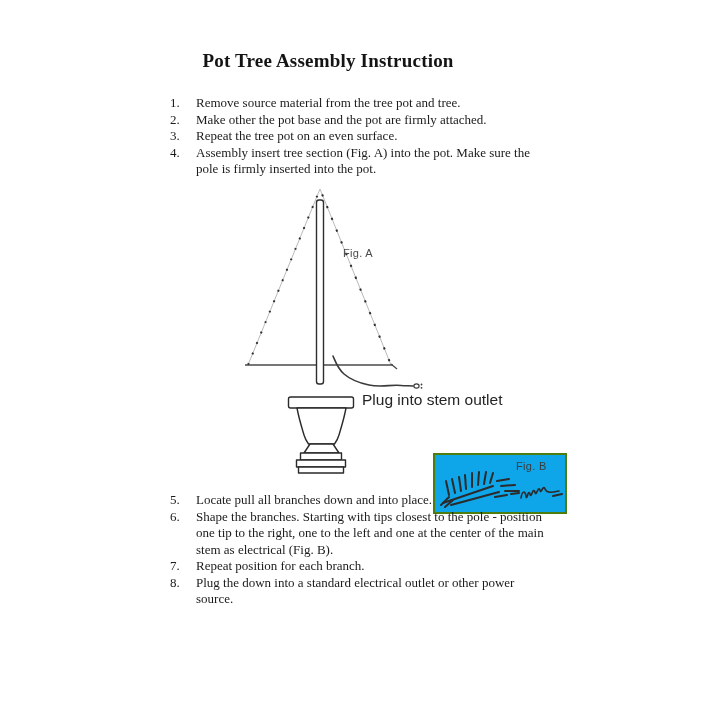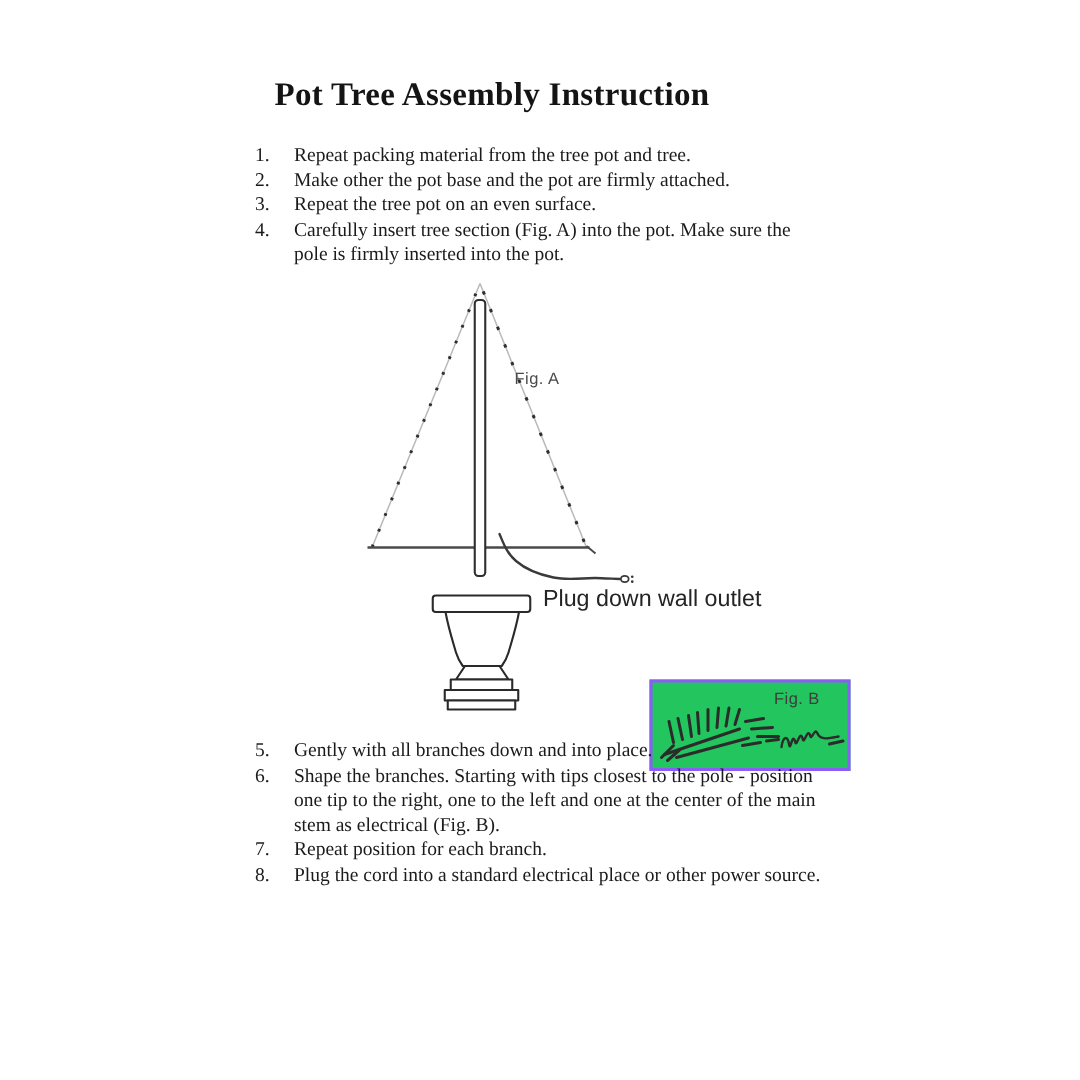--- a/index.html
+++ b/index.html
@@ -2,21 +2,21 @@
 <html><head>
 <meta charset="utf-8">
 <style>
   html,body { margin:0; padding:0; background:#ffffff; }
   .page {
     position:relative; width:720px; height:720px; background:#ffffff;
     overflow:hidden; font-family:"Liberation Serif", serif;
   }
   .title {
     position:absolute; top:50px; left:0; width:656px; margin:0;
-    text-align:center; font-size:22px; font-weight:700; color:#141414;
+    text-align:center; font-size:19px; font-weight:700; color:#141414;
     letter-spacing:0.2px; font-family:"Liberation Serif", serif;
   }
   .steps {
     position:absolute; left:170px; width:382px;
     font-size:13px; line-height:16.5px; color:#1b1b1b;
   }
   .steps-a { top:95px; }
   .steps-b { top:492px; }
   .step { display:grid; grid-template-columns:26px 352px; }
   .step .num { text-align:left; }
@@ -24,51 +24,51 @@
   .figa-label {
     position:absolute; left:343px; top:247px;
     font:11px/13px "Liberation Sans", sans-serif; color:#4a4a4a; letter-spacing:0.3px;
   }
   .callout {
     position:absolute; left:362px; top:391px;
     font:15.5px/18px "Liberation Sans", sans-serif; color:#242424;
   }
   .figb-box {
     position:absolute; left:433px; top:453px; width:134px; height:61px;
-    border:2px solid #8b5cf6; box-sizing:border-box; background:#22c55e;text-align:right;
+    border:2px solid #4d7c0f; box-sizing:border-box; background:#0ea5e9;text-align:right;
   }
   .figb-label {
     position:absolute; left:81px; top:5px;
     font:11px/13px "Liberation Sans", sans-serif; color:#3d3d3d; letter-spacing:0.3px;
   }
   .figb-sketch { position:absolute; left:0; top:0; }
 </style>
 </head>
 <body>
 
 <main class="page">
 
   <h1 class="title">Pot Tree Assembly Instruction</h1>
 
   <section class="steps steps-a">
     <div class="step">
       <span class="num">1.</span>
-      <span class="txt">Repeat packing material from the tree pot and tree.</span>
+      <span class="txt">Remove source material from the tree pot and tree.</span>
     </div>
     <div class="step">
       <span class="num">2.</span>
       <span class="txt">Make other the pot base and the pot are firmly attached.</span>
     </div>
     <div class="step">
       <span class="num">3.</span>
       <span class="txt">Repeat the tree pot on an even surface.</span>
     </div>
     <div class="step">
       <span class="num">4.</span>
-      <span class="txt">Carefully insert tree section (Fig. A) into the pot. Make sure the pole is firmly inserted into the pot.</span>
+      <span class="txt">Assembly insert tree section (Fig. A) into the pot. Make sure the pole is firmly inserted into the pot.</span>
     </div>
   </section>
 
   <svg class="diagram" width="270" height="300" viewBox="240 183 270 300" xmlns="http://www.w3.org/2000/svg">
 
     <g>
       <line x1="320" y1="189" x2="248" y2="365" stroke="#b9b9b9" stroke-width="1"></line>
       <line x1="320" y1="189" x2="248" y2="365" stroke="#2e2e2e" stroke-width="2" stroke-dasharray="1.8 9.5" stroke-dashoffset="4"></line>
       <line x1="320" y1="189" x2="391" y2="365" stroke="#b9b9b9" stroke-width="1"></line>
       <line x1="320" y1="189" x2="391" y2="365" stroke="#2e2e2e" stroke-width="2" stroke-dasharray="2.2 10.5" stroke-dashoffset="7"></line>
@@ -89,21 +89,21 @@
       <rect x="288.5" y="397" width="65" height="11" rx="2"></rect>
       <path d="M297,408 C299,419 302,428 304,435 C305.5,440 307,442 308.5,444 L334.5,444 C336,442 337.5,440 339,435 C341,428 344,419 346,408 Z"></path>
       <path d="M310,444 L333,444 L339,453 L304,453 Z"></path>
       <rect x="300.5" y="453" width="41" height="7"></rect>
       <rect x="296.5" y="460" width="49" height="7"></rect>
       <rect x="298.5" y="467" width="45" height="6"></rect>
     </g>
   </svg>
 
   <div class="figa-label">Fig. A</div>
-  <div class="callout">Plug down wall outlet</div>
+  <div class="callout">Plug into stem outlet</div>
 
   <div class="figb-box">
     <svg class="figb-sketch" width="130" height="57" viewBox="0 0 130 57" xmlns="http://www.w3.org/2000/svg">
       <g stroke="#2b2b2b" stroke-width="2" stroke-linecap="round">
         <line x1="6" y1="50" x2="14" y2="42"></line>
         <line x1="10" y1="52" x2="18" y2="45"></line>
         <line x1="8" y1="48" x2="58" y2="31"></line>
         <line x1="16" y1="50" x2="64" y2="37"></line>
         <line x1="14" y1="40" x2="11" y2="26"></line>
         <line x1="20" y1="38" x2="17" y2="24"></line>
@@ -121,29 +121,29 @@
         <line x1="118" y1="41" x2="127" y2="39"></line>
       </g>
       <path d="M86,43 c1,-7 4,-8 5,-2 c1,6 2,-8 4,-2 c1,6 3,-8 5,-2 c1,6 3,-7 5,-2 c1,5 3,-6 5,-1 c2,5 9,3 14,2" fill="none" stroke="#2b2b2b" stroke-width="1.6" stroke-linecap="round"></path>
     </svg>
     <div class="figb-label">Fig. B</div>
   </div>
 
   <section class="steps steps-b">
     <div class="step">
       <span class="num">5.</span>
-      <span class="txt">Gently with all branches down and into place.</span>
+      <span class="txt">Locate pull all branches down and into place.</span>
     </div>
     <div class="step">
       <span class="num">6.</span>
       <span class="txt">Shape the branches. Starting with tips closest to the pole - position one tip to the right, one to the left and one at the center of the main stem as electrical (Fig. B).</span>
     </div>
     <div class="step">
       <span class="num">7.</span>
       <span class="txt">Repeat position for each branch.</span>
     </div>
     <div class="step">
       <span class="num">8.</span>
-      <span class="txt">Plug the cord into a standard electrical place or other power source.</span>
+      <span class="txt">Plug the down into a standard electrical outlet or other power source.</span>
     </div>
   </section>
 
 </main>
 
 </body></html>

